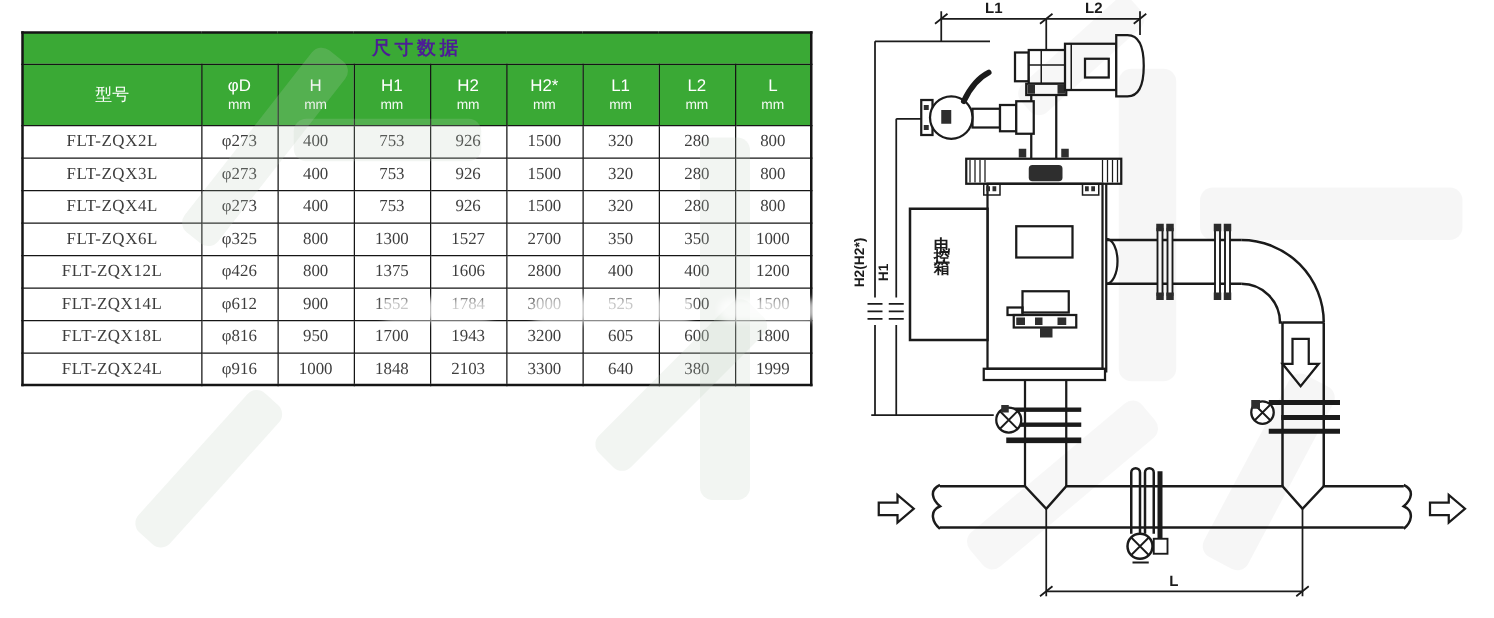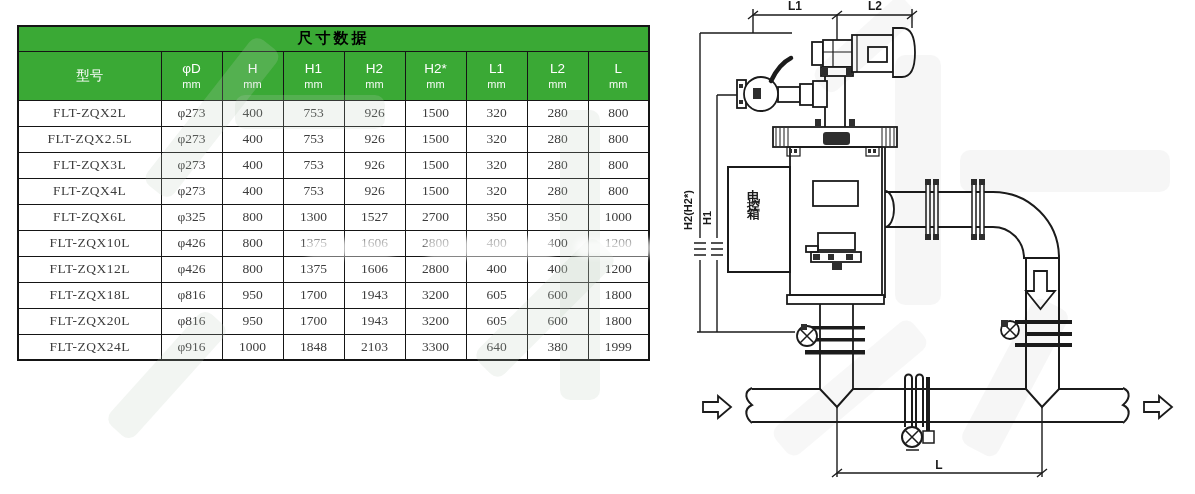--- a/index.html
+++ b/index.html
@@ -8,21 +8,21 @@
 
   
   .wm-layer { position:absolute; inset:0; z-index:3; pointer-events:none; }
   .wm { position:absolute; background:rgba(190,205,190,0.20); border-radius:10px; }
 
   
   .dim-table-wrap { position:absolute; left:17px; top:25px; z-index:1; }
   table.dim-table { border-collapse:collapse; table-layout:fixed; width:631px;
     border:2px solid #151515; }
   .dim-table th, .dim-table td { border:1px solid #151515; text-align:center; vertical-align:middle; }
-  .dim-table .title-row th { background:#3aa935; color:#000000; height:25px;
+  .dim-table .title-row th { background:#3aa935; color:#4c1d95; height:25px;
     font-size:15px; font-weight:bold; letter-spacing:3px;margin-top:36px; }
   .dim-table .head-row th { background:#3aa935; color:#ffffff; height:49px;
     font-weight:normal; }
   .dim-table .head-row .cname { font-size:13.5px; line-height:17px; }
   .dim-table .head-row .cunit { font-size:11px; line-height:14px; opacity:.95; }
   .dim-table td { height:26px; font-family:"Liberation Serif", serif;
     font-size:13.5px; color:#3d3d3d; background:#ffffff; }
   .dim-table td:first-child { letter-spacing:.5px; }
 
   
@@ -120,31 +120,20 @@
           <td>φ273</td>
           <td>400</td>
           <td>753</td>
           <td>926</td>
           <td>1500</td>
           <td>320</td>
           <td>280</td>
           <td>800</td>
         </tr>
         <tr>
-          <td>FLT-ZQX2.5L</td>
-          <td>φ273</td>
-          <td>400</td>
-          <td>753</td>
-          <td>926</td>
-          <td>1500</td>
-          <td>320</td>
-          <td>280</td>
-          <td>800</td>
-        </tr>
-        <tr>
           <td>FLT-ZQX3L</td>
           <td>φ273</td>
           <td>400</td>
           <td>753</td>
           <td>926</td>
           <td>1500</td>
           <td>320</td>
           <td>280</td>
           <td>800</td>
         </tr>
@@ -164,54 +153,43 @@
           <td>φ325</td>
           <td>800</td>
           <td>1300</td>
           <td>1527</td>
           <td>2700</td>
           <td>350</td>
           <td>350</td>
           <td>1000</td>
         </tr>
         <tr>
-          <td>FLT-ZQX10L</td>
+          <td>FLT-ZQX12L</td>
           <td>φ426</td>
           <td>800</td>
           <td>1375</td>
           <td>1606</td>
           <td>2800</td>
           <td>400</td>
           <td>400</td>
           <td>1200</td>
         </tr>
         <tr>
-          <td>FLT-ZQX12L</td>
-          <td>φ426</td>
-          <td>800</td>
-          <td>1375</td>
-          <td>1606</td>
-          <td>2800</td>
-          <td>400</td>
-          <td>400</td>
-          <td>1200</td>
+          <td>FLT-ZQX14L</td>
+          <td>φ612</td>
+          <td>900</td>
+          <td>1552</td>
+          <td>1784</td>
+          <td>3000</td>
+          <td>525</td>
+          <td>500</td>
+          <td>1500</td>
         </tr>
         <tr>
           <td>FLT-ZQX18L</td>
-          <td>φ816</td>
-          <td>950</td>
-          <td>1700</td>
-          <td>1943</td>
-          <td>3200</td>
-          <td>605</td>
-          <td>600</td>
-          <td>1800</td>
-        </tr>
-        <tr>
-          <td>FLT-ZQX20L</td>
           <td>φ816</td>
           <td>950</td>
           <td>1700</td>
           <td>1943</td>
           <td>3200</td>
           <td>605</td>
           <td>600</td>
           <td>1800</td>
         </tr>
         <tr>

